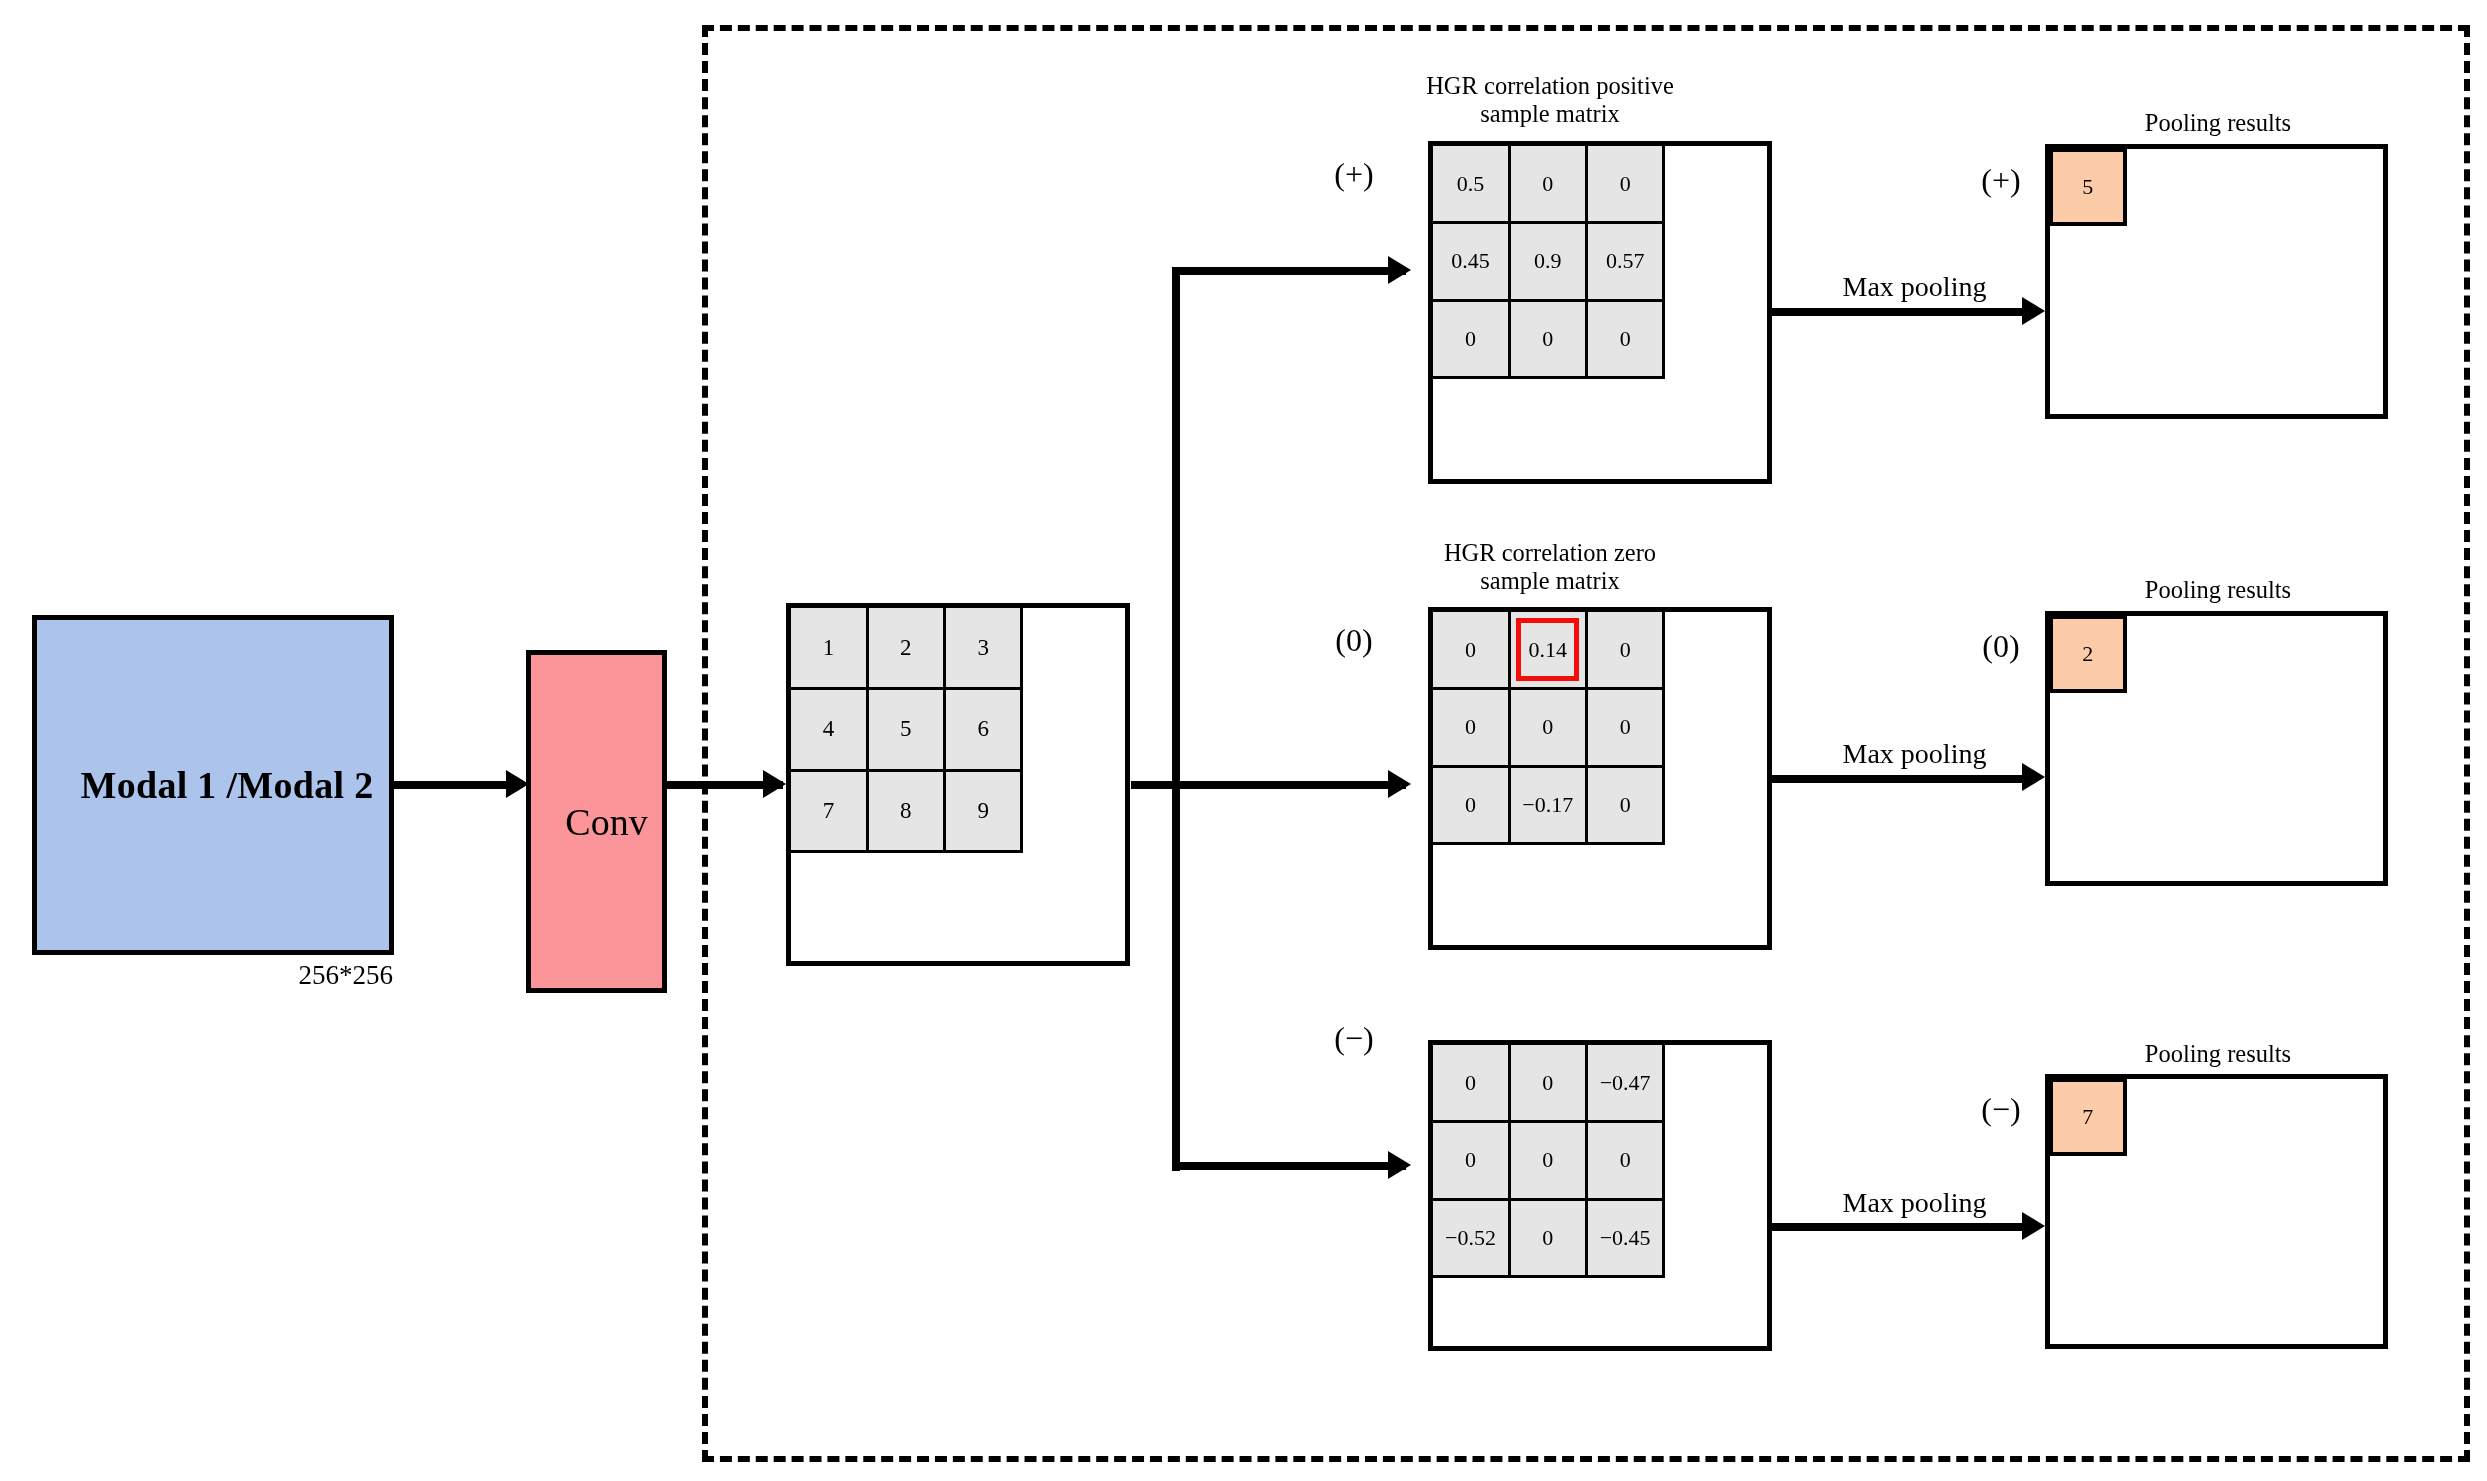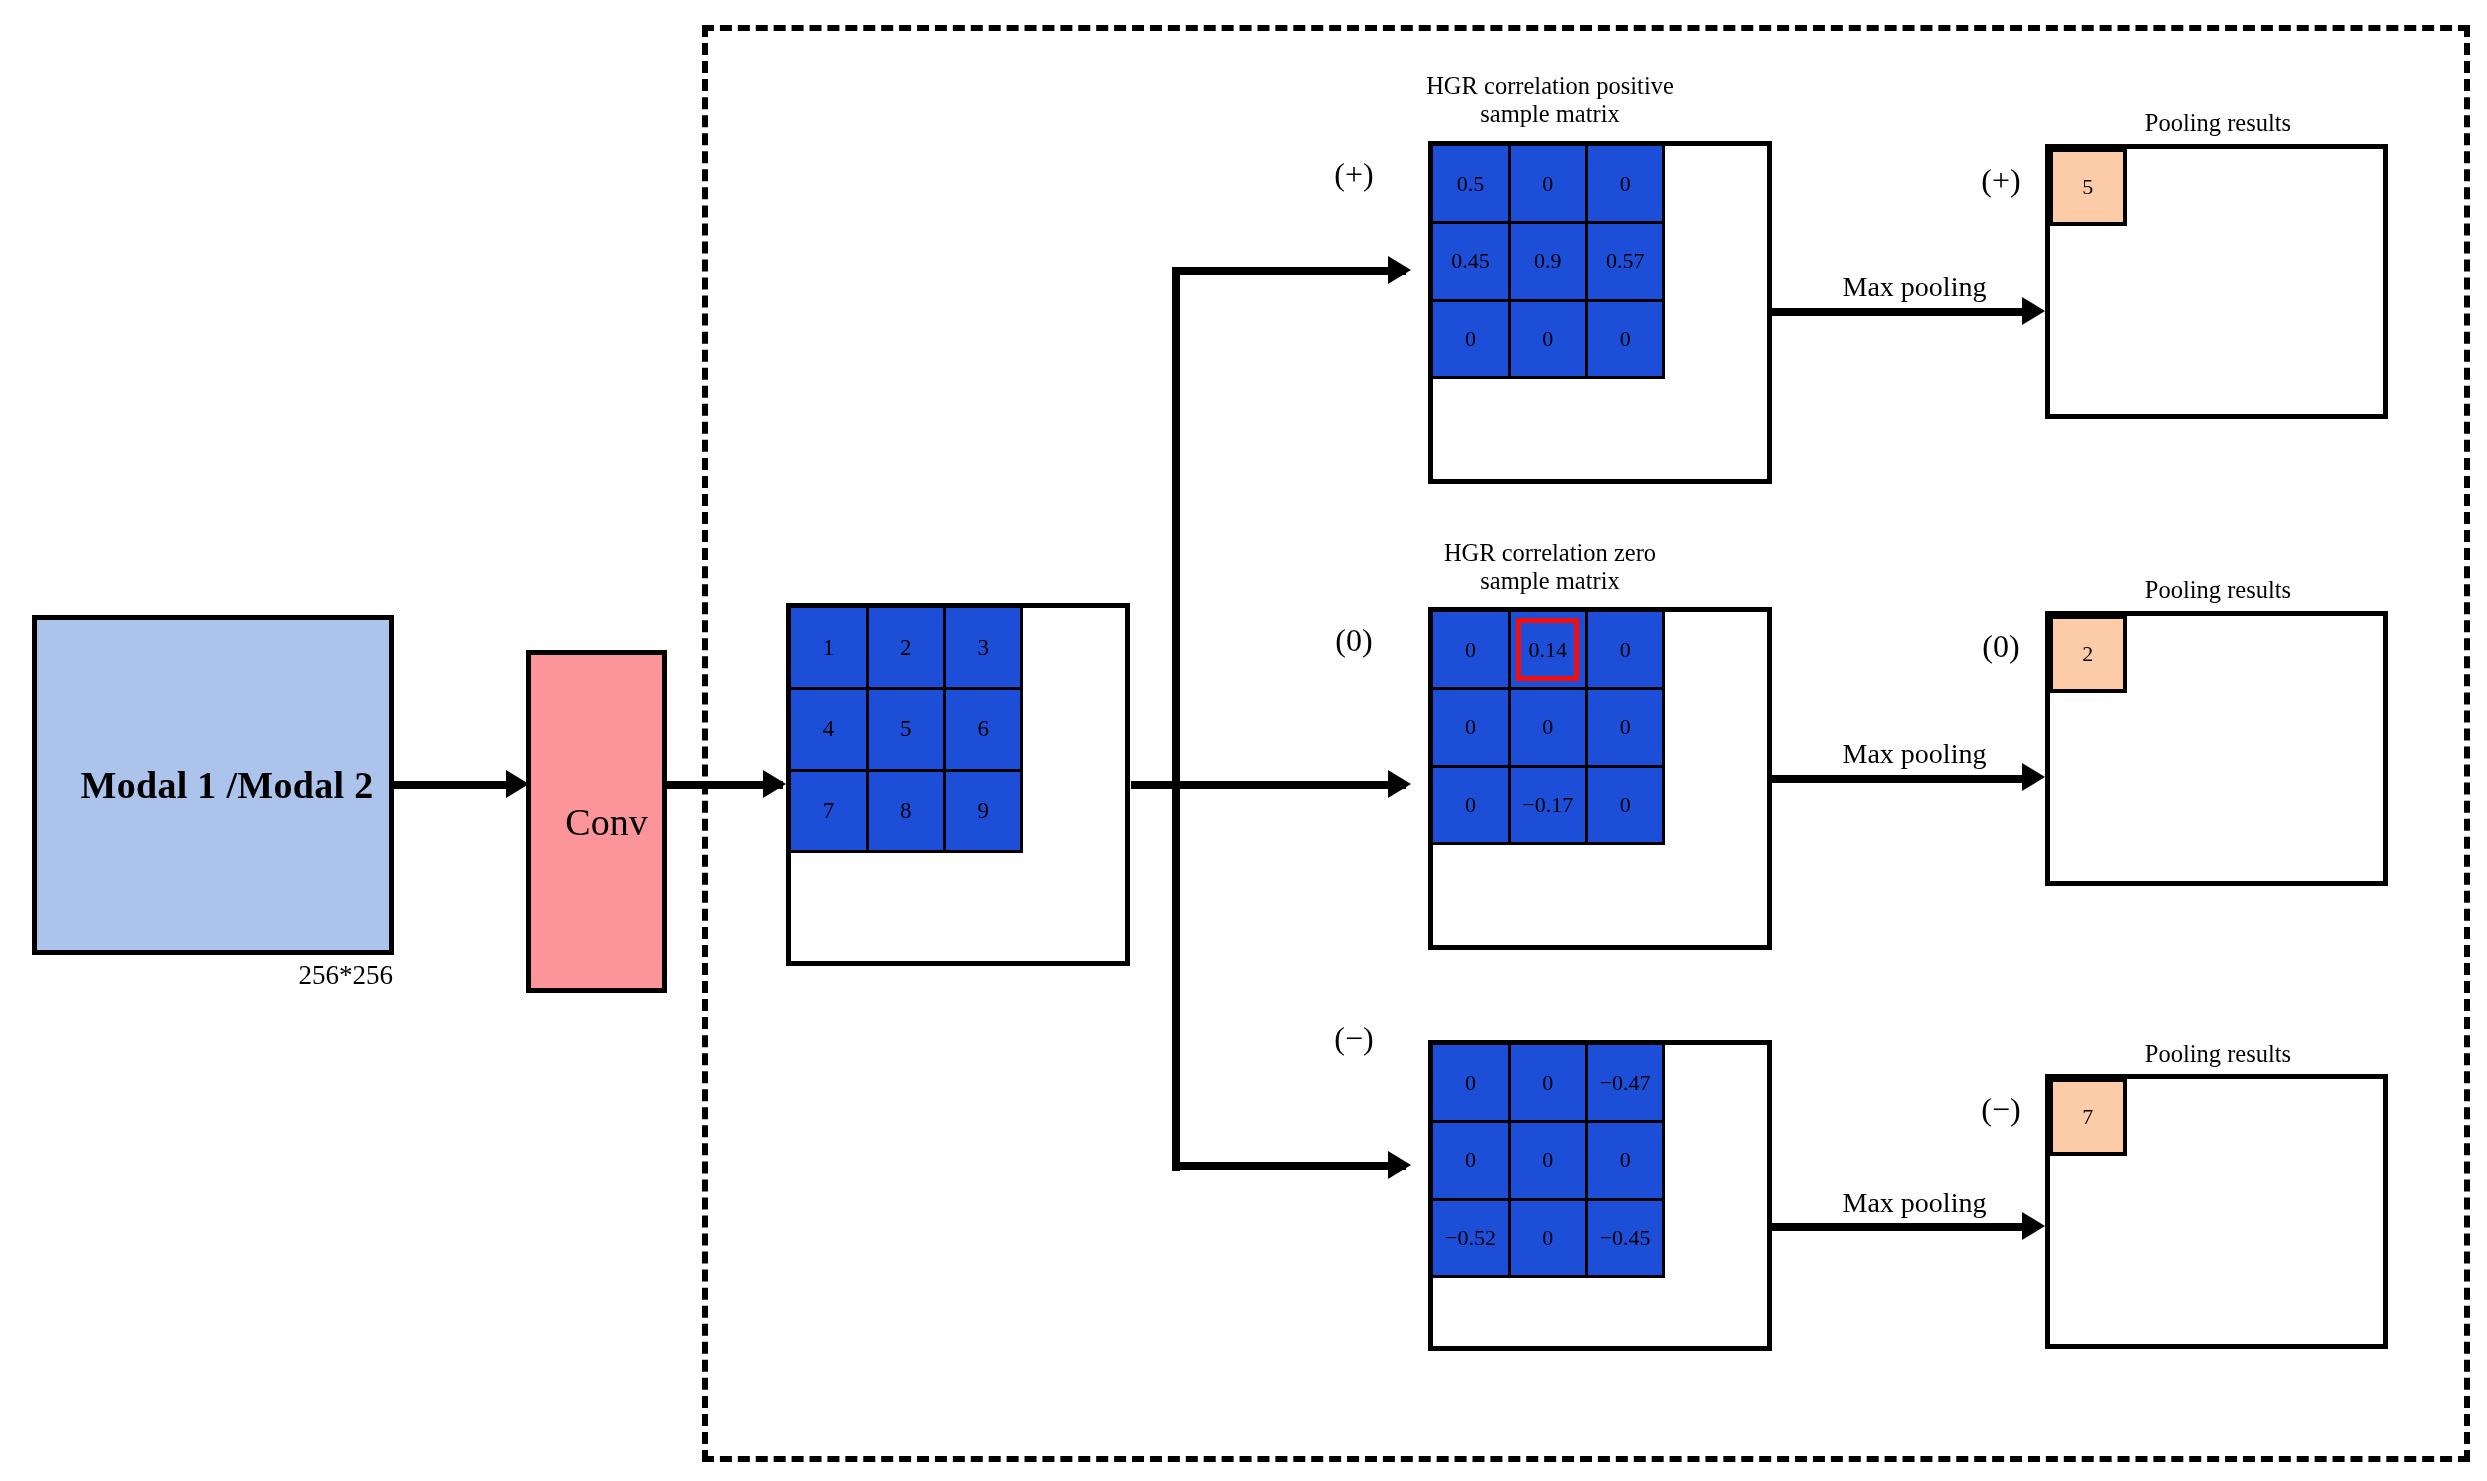--- a/index.html
+++ b/index.html
@@ -68,21 +68,21 @@
   }
 
   
   .grid3 {
     display: grid;
     grid-template-columns: repeat(3, 1fr);
     grid-template-rows: repeat(3, 1fr);
     gap: 0px;
   }
   .cell {
-    background: #1d4ed8;
+    background: #e5e5e5;
     border: 3.1px solid #000000;
     margin: -1.5px;
     display: flex;
     align-items: center;
     justify-content: center;
     font-size: 22px;
     color: #000000;
     position: relative;
   }
   .cell.small { font-size: 23px; }

